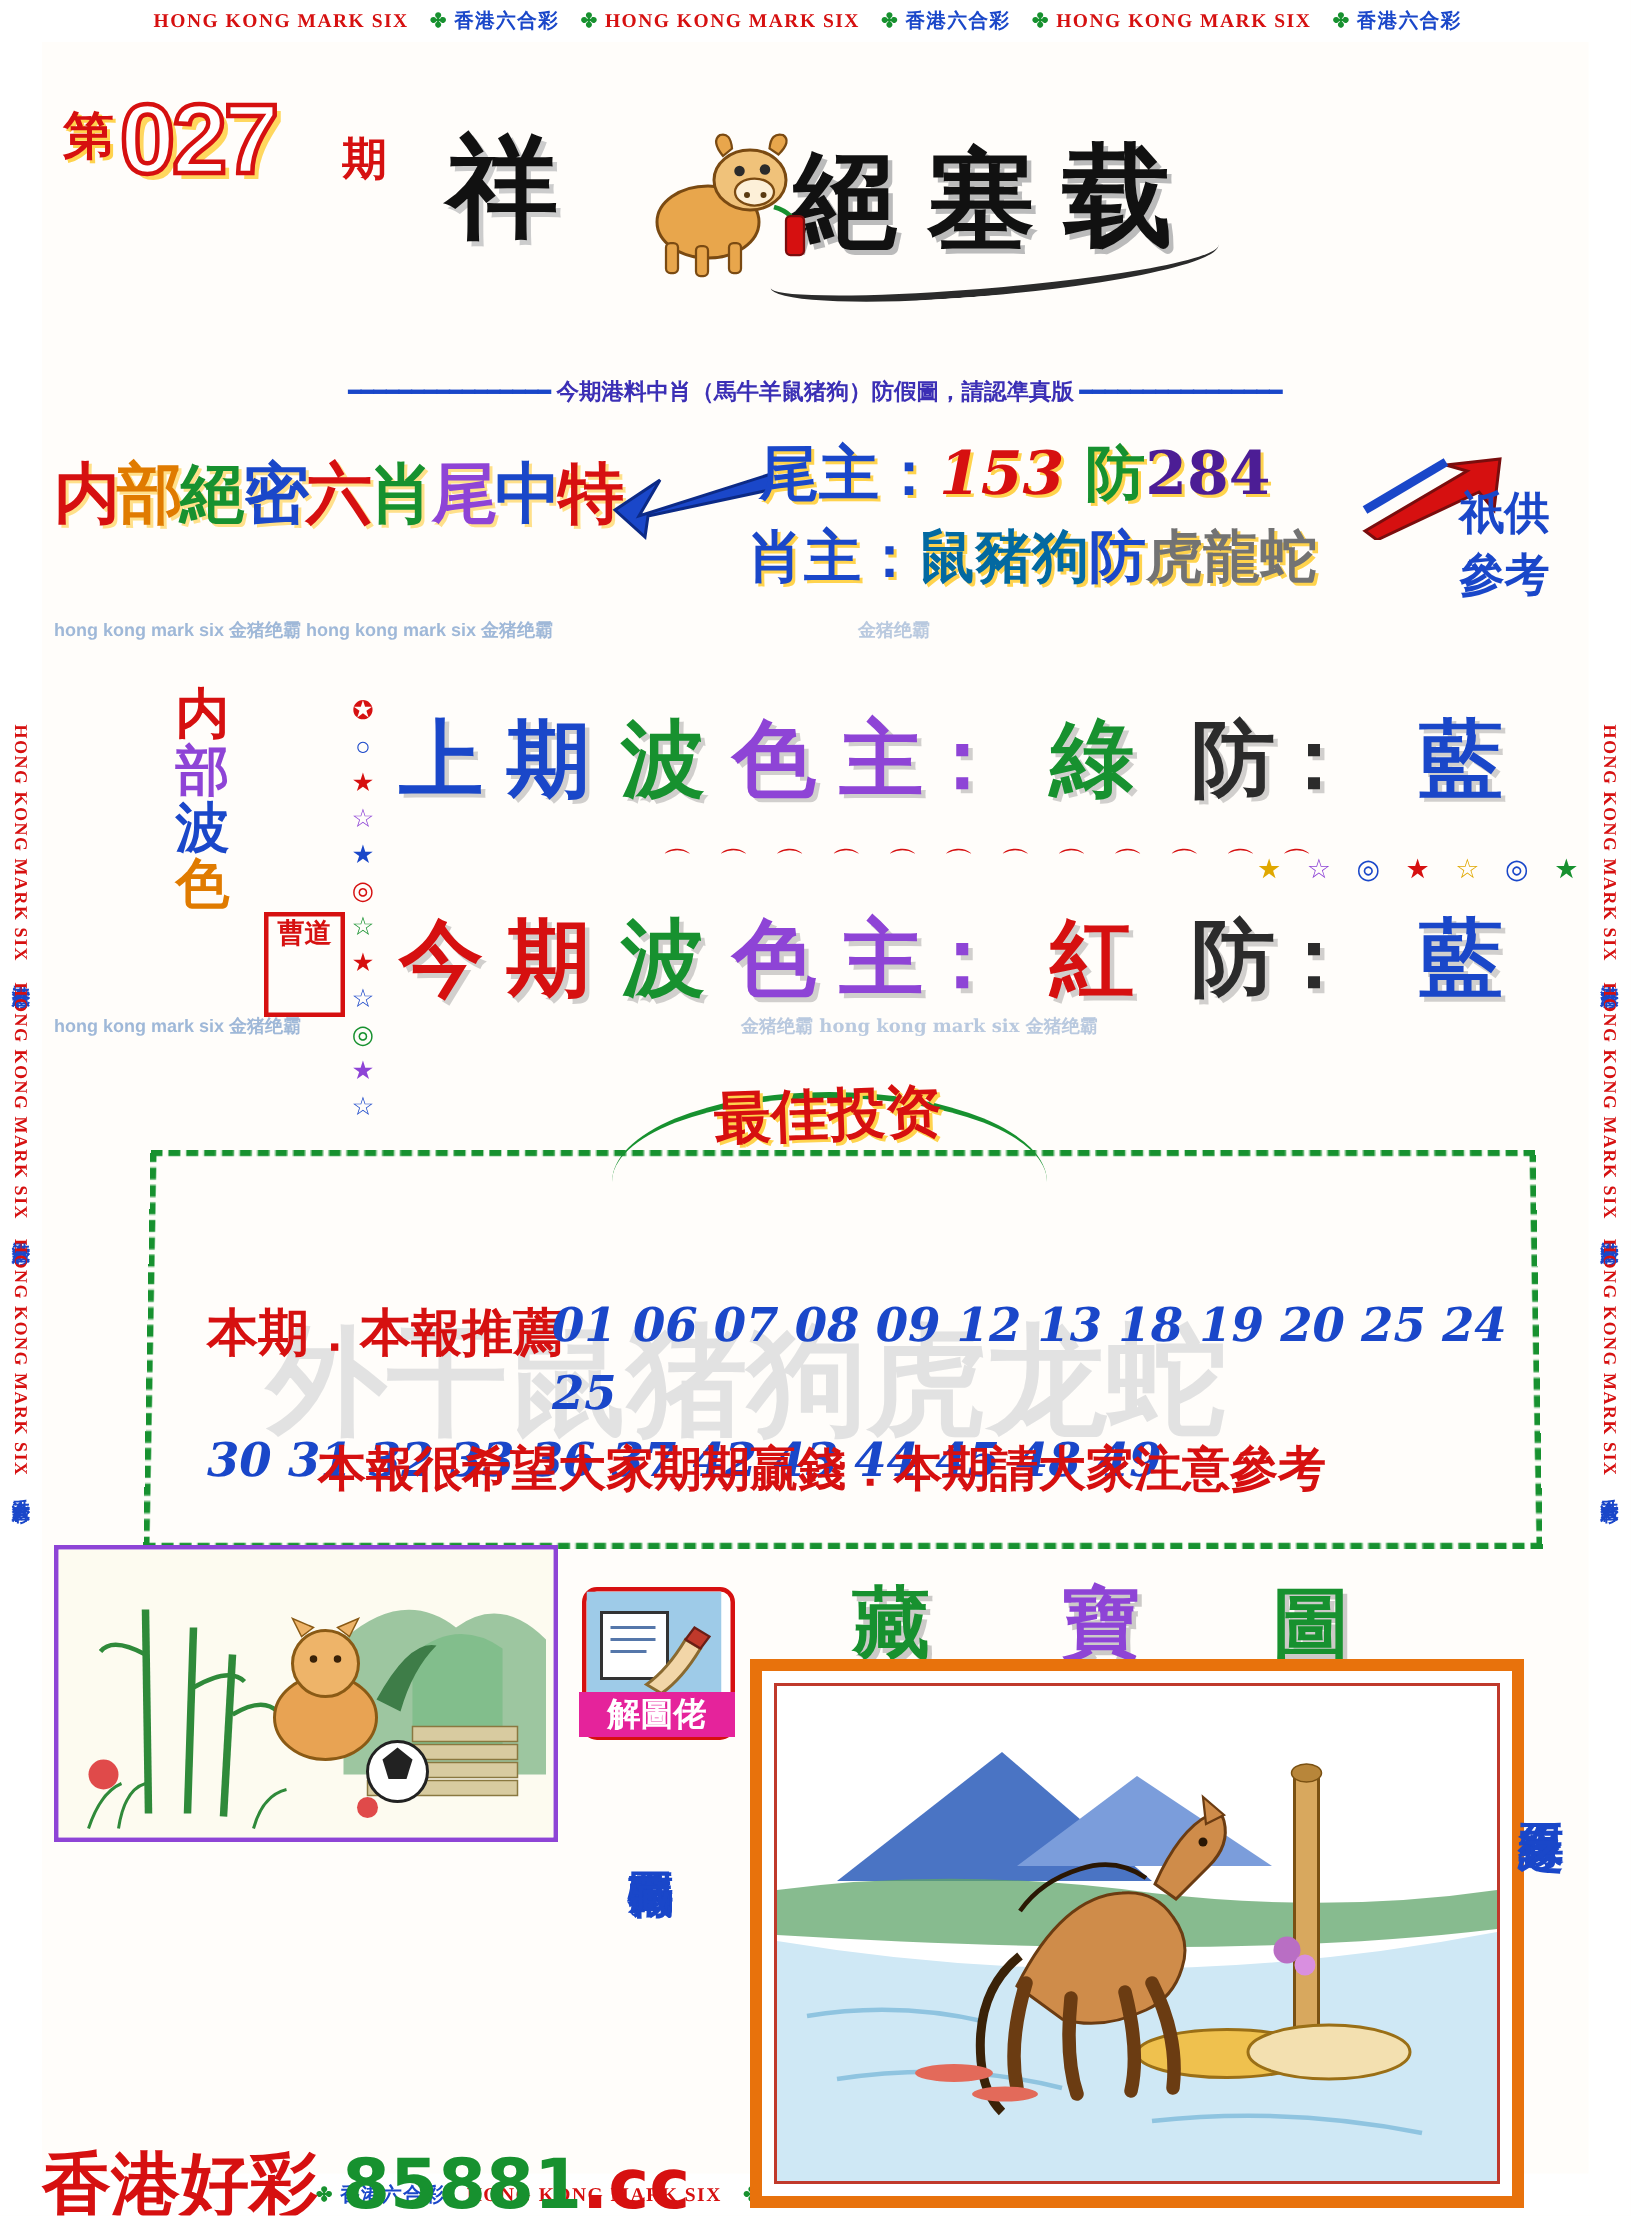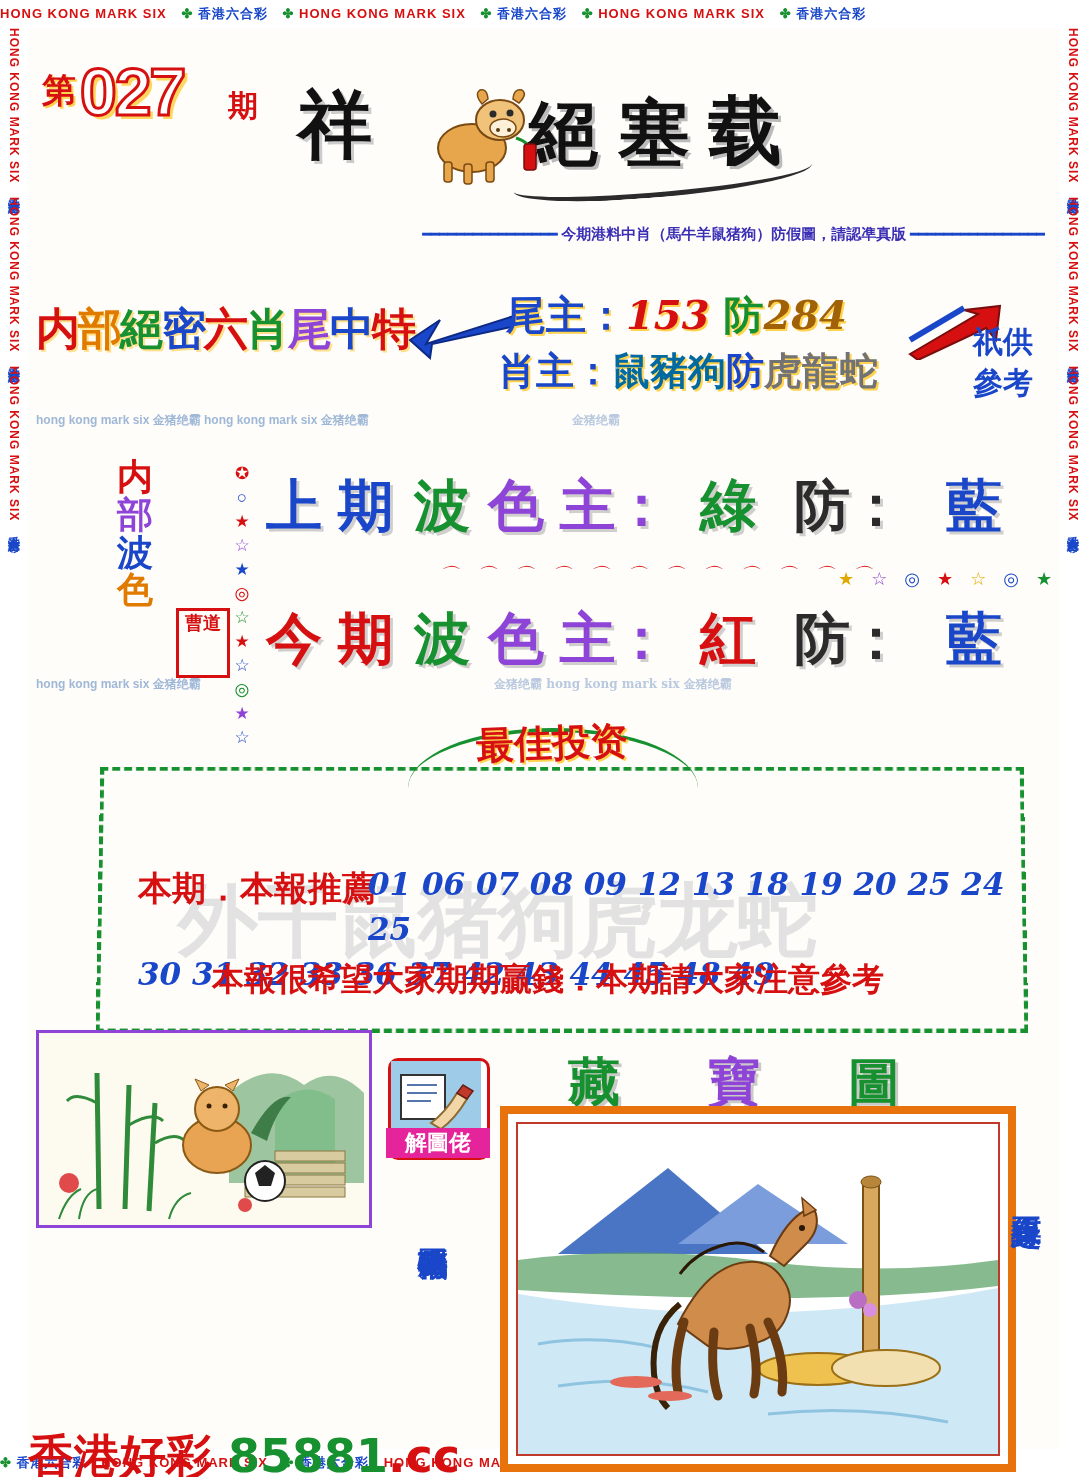--- a/index.html
+++ b/index.html
@@ -7,27 +7,28 @@
     width:1087px;height:1477px;
     background:#ffffff;
     font-family:"Liberation Sans", sans-serif;
     position:relative;
     overflow:hidden;
   }
 
   
   .border-strip{
     position:absolute;
-    font-family:Liberation Sans, sans-serif;
+    font-family:Liberation Serif, serif;
     font-weight:bold;
     font-size:13px;
     letter-spacing:1px;
     white-space:nowrap;
     overflow:hidden;
     color:#d61010;
+    text-align:center;
   }
   #top-strip{left:0;top:0;width:1087px;height:28px;line-height:28px;}
   #bottom-strip{left:0;top:1449px;width:1087px;height:28px;line-height:28px;}
   #left-strip,#right-strip{
     top:28px;height:1421px;width:28px;
     writing-mode:vertical-rl;
     text-orientation:mixed;
     line-height:28px;
     font-size:12px;
   }
@@ -94,23 +95,23 @@
   
   .cow{position:absolute;left:392px;top:58px;width:120px;height:100px;}
 
   .subtitle{
     position:absolute;left:0;top:168px;width:1031px;text-align:center;
     font-size:25px;font-weight:bold;color:#d61010;
     font-family:"DejaVu Sans", sans-serif;letter-spacing:2px;
   }
 
   .dashline{
-    position:absolute;left:14px;top:197px;width:1003px;
+    position:absolute;left:14px;top:224px;width:1003px;
     font-size:14px;color:#1a47c9;font-weight:bold;white-space:nowrap;
-    overflow:hidden;text-align:right;
+    overflow:hidden;text-align:center;
   }
   .dashline .txt{color:#3b2fb5;font-family:"DejaVu Sans", sans-serif;font-size:15px;}
 
   
   .band{position:absolute;left:0;top:248px;width:1031px;height:120px;}
   .band .left-text{
     position:absolute;left:8px;top:24px;
     font-size:44px;font-weight:bold;font-family:"DejaVu Serif", serif;
     letter-spacing:-2px;
   }
@@ -124,21 +125,21 @@
   .arrow-blue{position:absolute;left:378px;top:34px;width:110px;height:52px;}
   .arrow-red{position:absolute;left:880px;top:28px;width:96px;height:56px;}
 
   .wei-zhu{
     position:absolute;left:478px;top:12px;font-size:40px;font-weight:bold;
     font-family:"DejaVu Serif", serif;color:#1a47c9;
     text-shadow:2px 2px 0 #ffd34d;
   }
   .wei-zhu .num{color:#d61010;font-style:italic;}
   .wei-zhu .fang{color:#17912f;}
-  .wei-zhu .num2{color:#a16207;font-style:italic;}
+  .wei-zhu .num2{color:#4c1d95;}
 
   .xiao-zhu{
     position:absolute;left:470px;top:70px;font-size:38px;font-weight:bold;
     font-family:"DejaVu Serif", serif;color:#1a47c9;text-shadow:2px 2px 0 #ffd34d;
   }
   .xiao-zhu .r{color:#0369a1;}
   .xiao-zhu .p{color:#737373;}
   .zhi-gong{
     position:absolute;left:945px;top:46px;font-size:30px;font-weight:bold;
     color:#1a47c9;font-family:"DejaVu Serif", serif;

